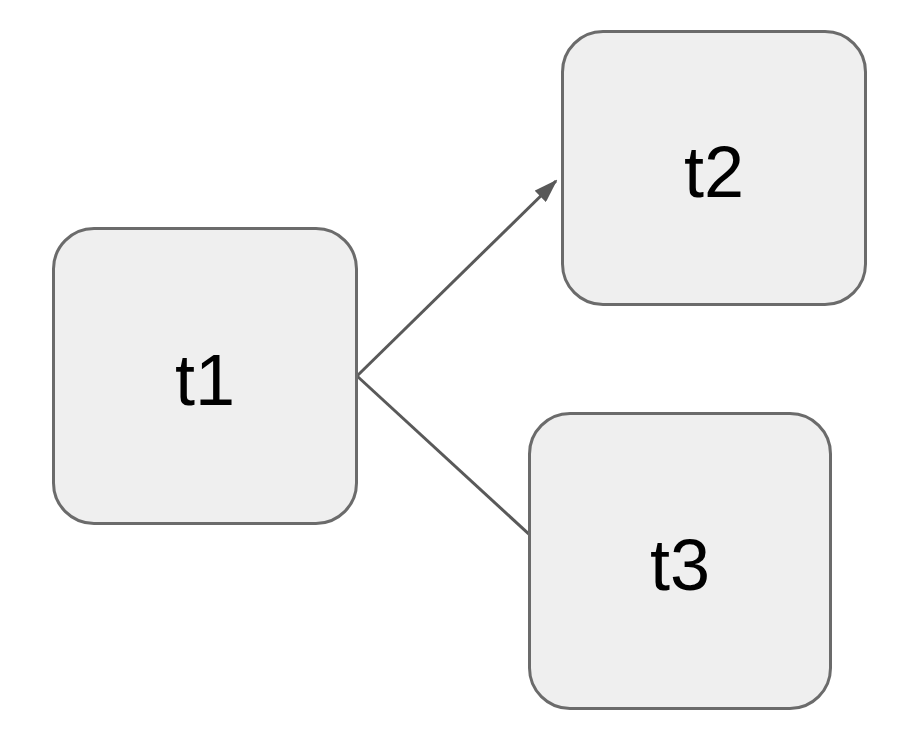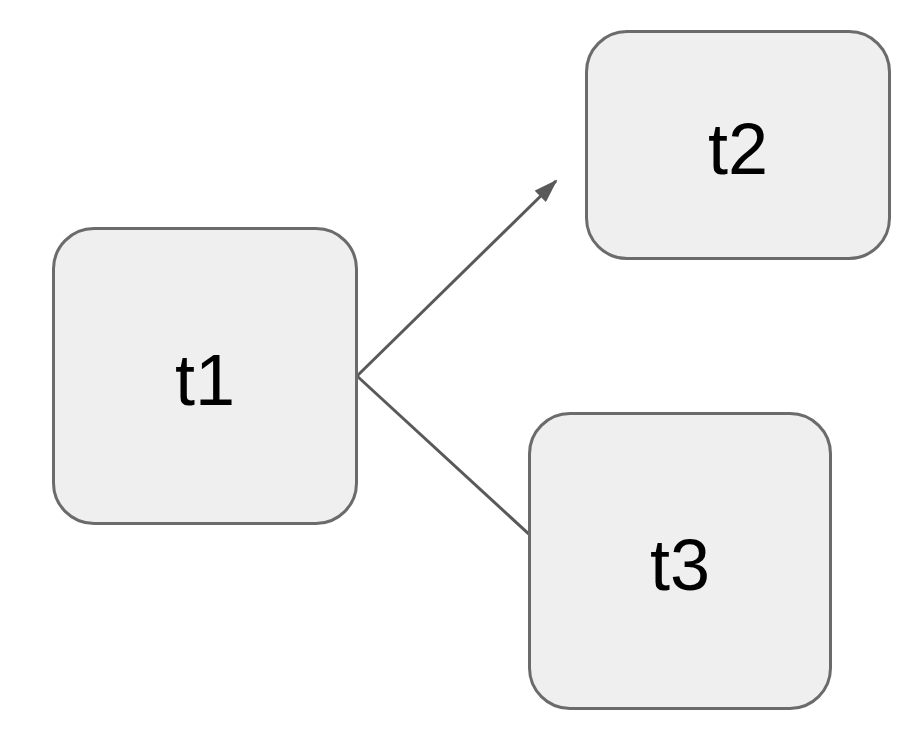--- a/index.html
+++ b/index.html
@@ -40,21 +40,21 @@
     position: absolute;
     display: flex;
     align-items: center;
     justify-content: center;
     background: var(--node-fill, #efefef);
     border: 3px solid var(--node-border, #6b6b6b);
     border-radius: 42px;
     box-sizing: border-box;
   }
   .node-t1 { left: 52px;  top: 227px; width: 306px; height: 298px; }
-  .node-t2 { left: 585px; top: 30px;  width: 306px; height: 230px; }
+  .node-t2 { left: 561px; top: 30px;  width: 306px; height: 276px; }
   .node-t3 { left: 528px; top: 412px; width: 304px; height: 298px; }
   .node-label {
     font-size: 72px;
     line-height: 1;
     color: var(--text-color, #000000);
     padding-top: 8px;
     letter-spacing: 0px;
   }
 </style>
 </head>

